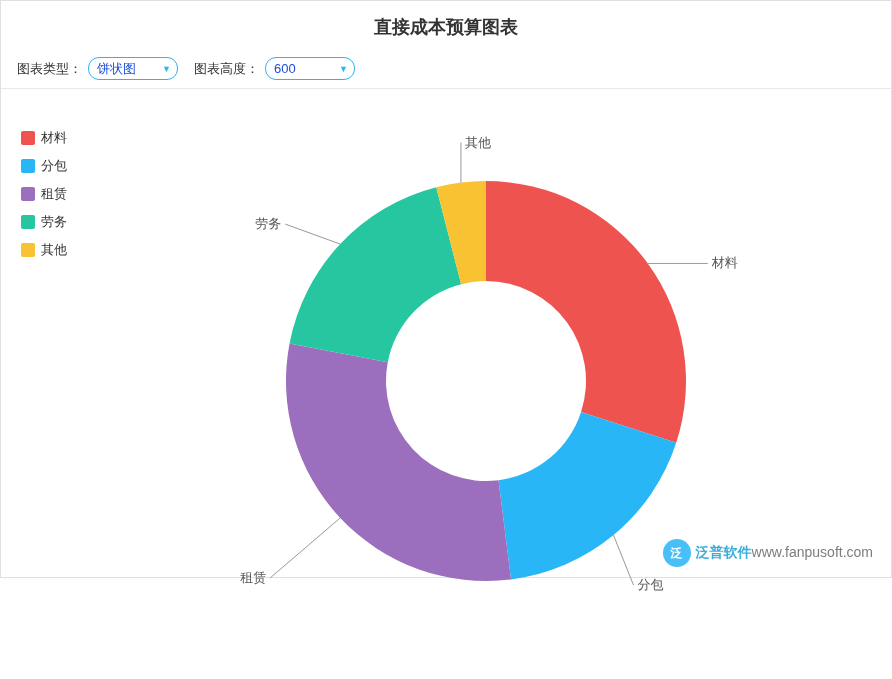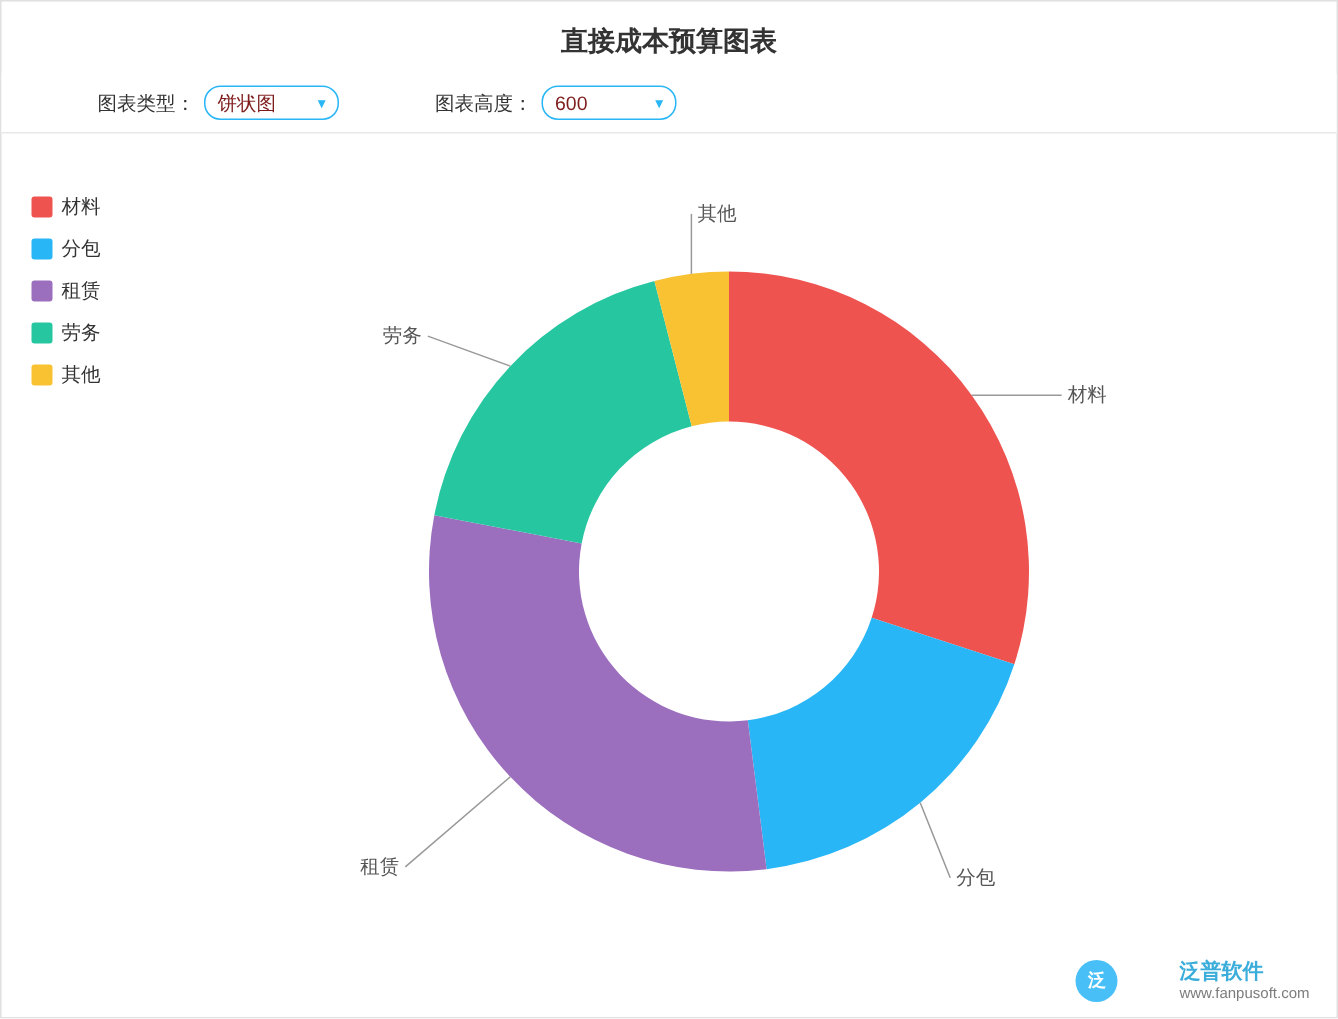--- a/index.html
+++ b/index.html
@@ -6,21 +6,21 @@
     body {
       font-family: "Microsoft YaHei", "SimHei", sans-serif;
       background: #fff;
       width: 892px;
       height: 679px;
       overflow: hidden;
       position: relative;
     }
     .page-container {
       width: 892px;
-      height: 679px;
+      height: 578px;
       background: #fff;
       border: 1px solid #e0e0e0;
       position: relative;
     }
     .title-bar {
       text-align: center;
       padding: 14px 0 10px;
       font-size: 18px;
       font-weight: bold;
       color: #333;
@@ -30,33 +30,32 @@
       align-items: center;
       padding: 8px 16px;
       gap: 16px;
       border-bottom: 1px solid #e8e8e8;
       background: #fff;
     }
     .toolbar-item {
       display: flex;
       align-items: center;
       gap: 6px;
-      margin-left: 48px;
     }
     .toolbar-label {
       font-size: 13px;
       color: #333;
       white-space: nowrap;
     }
     .toolbar-select {
       border: 1px solid #29b6f6;
       border-radius: 11px;
       padding: 3px 24px 3px 8px;
       font-size: 13px;
-      color: #7f1d1d;
+      color: #1d4ed8;
       background: #fff;
       appearance: none;
       -webkit-appearance: none;
       cursor: pointer;
       min-width: 90px;
       position: relative;
     }
     .select-wrapper {
       position: relative;
       display: inline-block;
@@ -124,30 +123,29 @@
       border-radius: 50%;
       display: flex;
       align-items: center;
       justify-content: center;
       color: #fff;
       font-size: 12px;
       font-weight: bold;
     }
     .watermark-text {
       display: flex;
-      flex-direction: column;
-      margin-left: 36px;
+      flex-direction: row;
     }
     .watermark-text span:first-child {
       font-size: 14px;
       font-weight: bold;
       color: #1a9fd4;
     }
     .watermark-text span:last-child {
-      font-size: 10px;
+      font-size: 14px;
       color: #666;
     }
   </style>
 </head>
 <body>
 
 <div class="page-container">
   <div class="title-bar">直接成本预算图表</div>
 
   <div class="toolbar">

